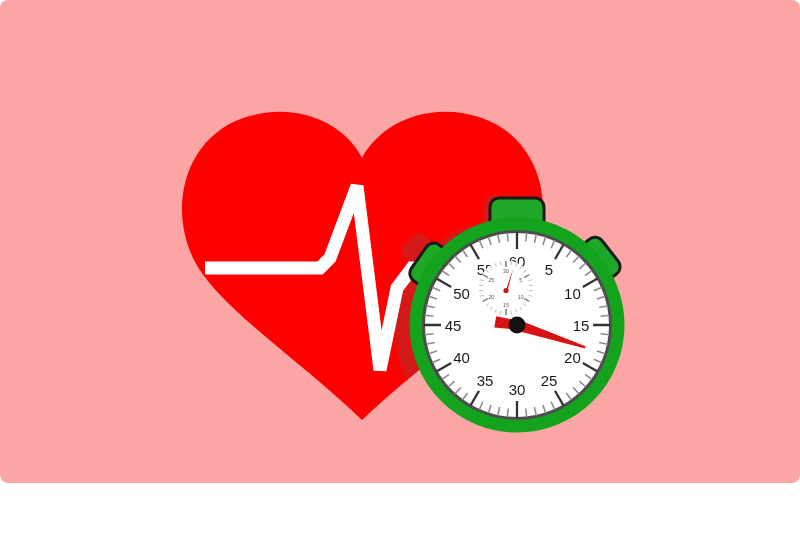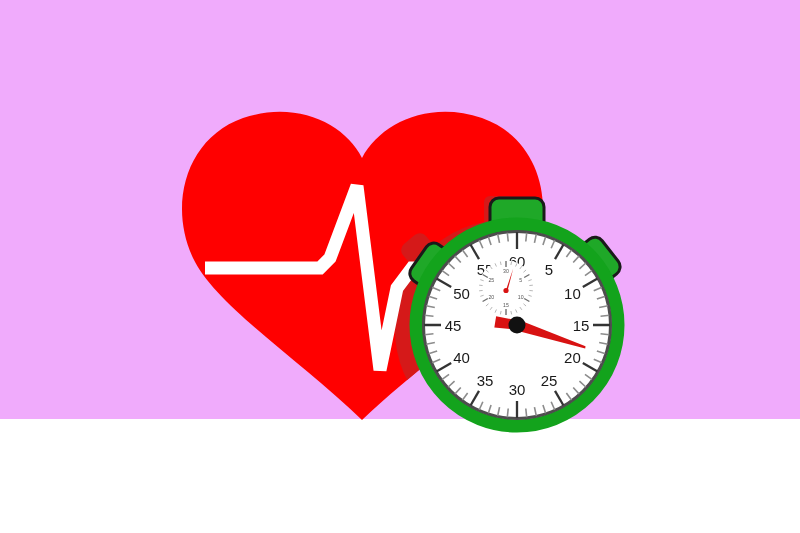--- a/index.html
+++ b/index.html
@@ -10,22 +10,23 @@
   }
   body {
     width: 800px;
     height: 533px;
     overflow: hidden;
     font-family: "Liberation Sans", sans-serif;
   }
   #stage {
     position: relative;
     width: 800px;
-    height: 419px;
-    background: #f0abfc;
+    height: 483px;
+    background: #fca5a5;
+    border-radius: 8px;
   }
   #artboard {
     display: block;
     width: 800px;
     height: 533px;
   }
   .dial-label {
     font-family: "Liberation Sans", sans-serif;
     font-size: 15px;
     fill: #1a1a1a;

